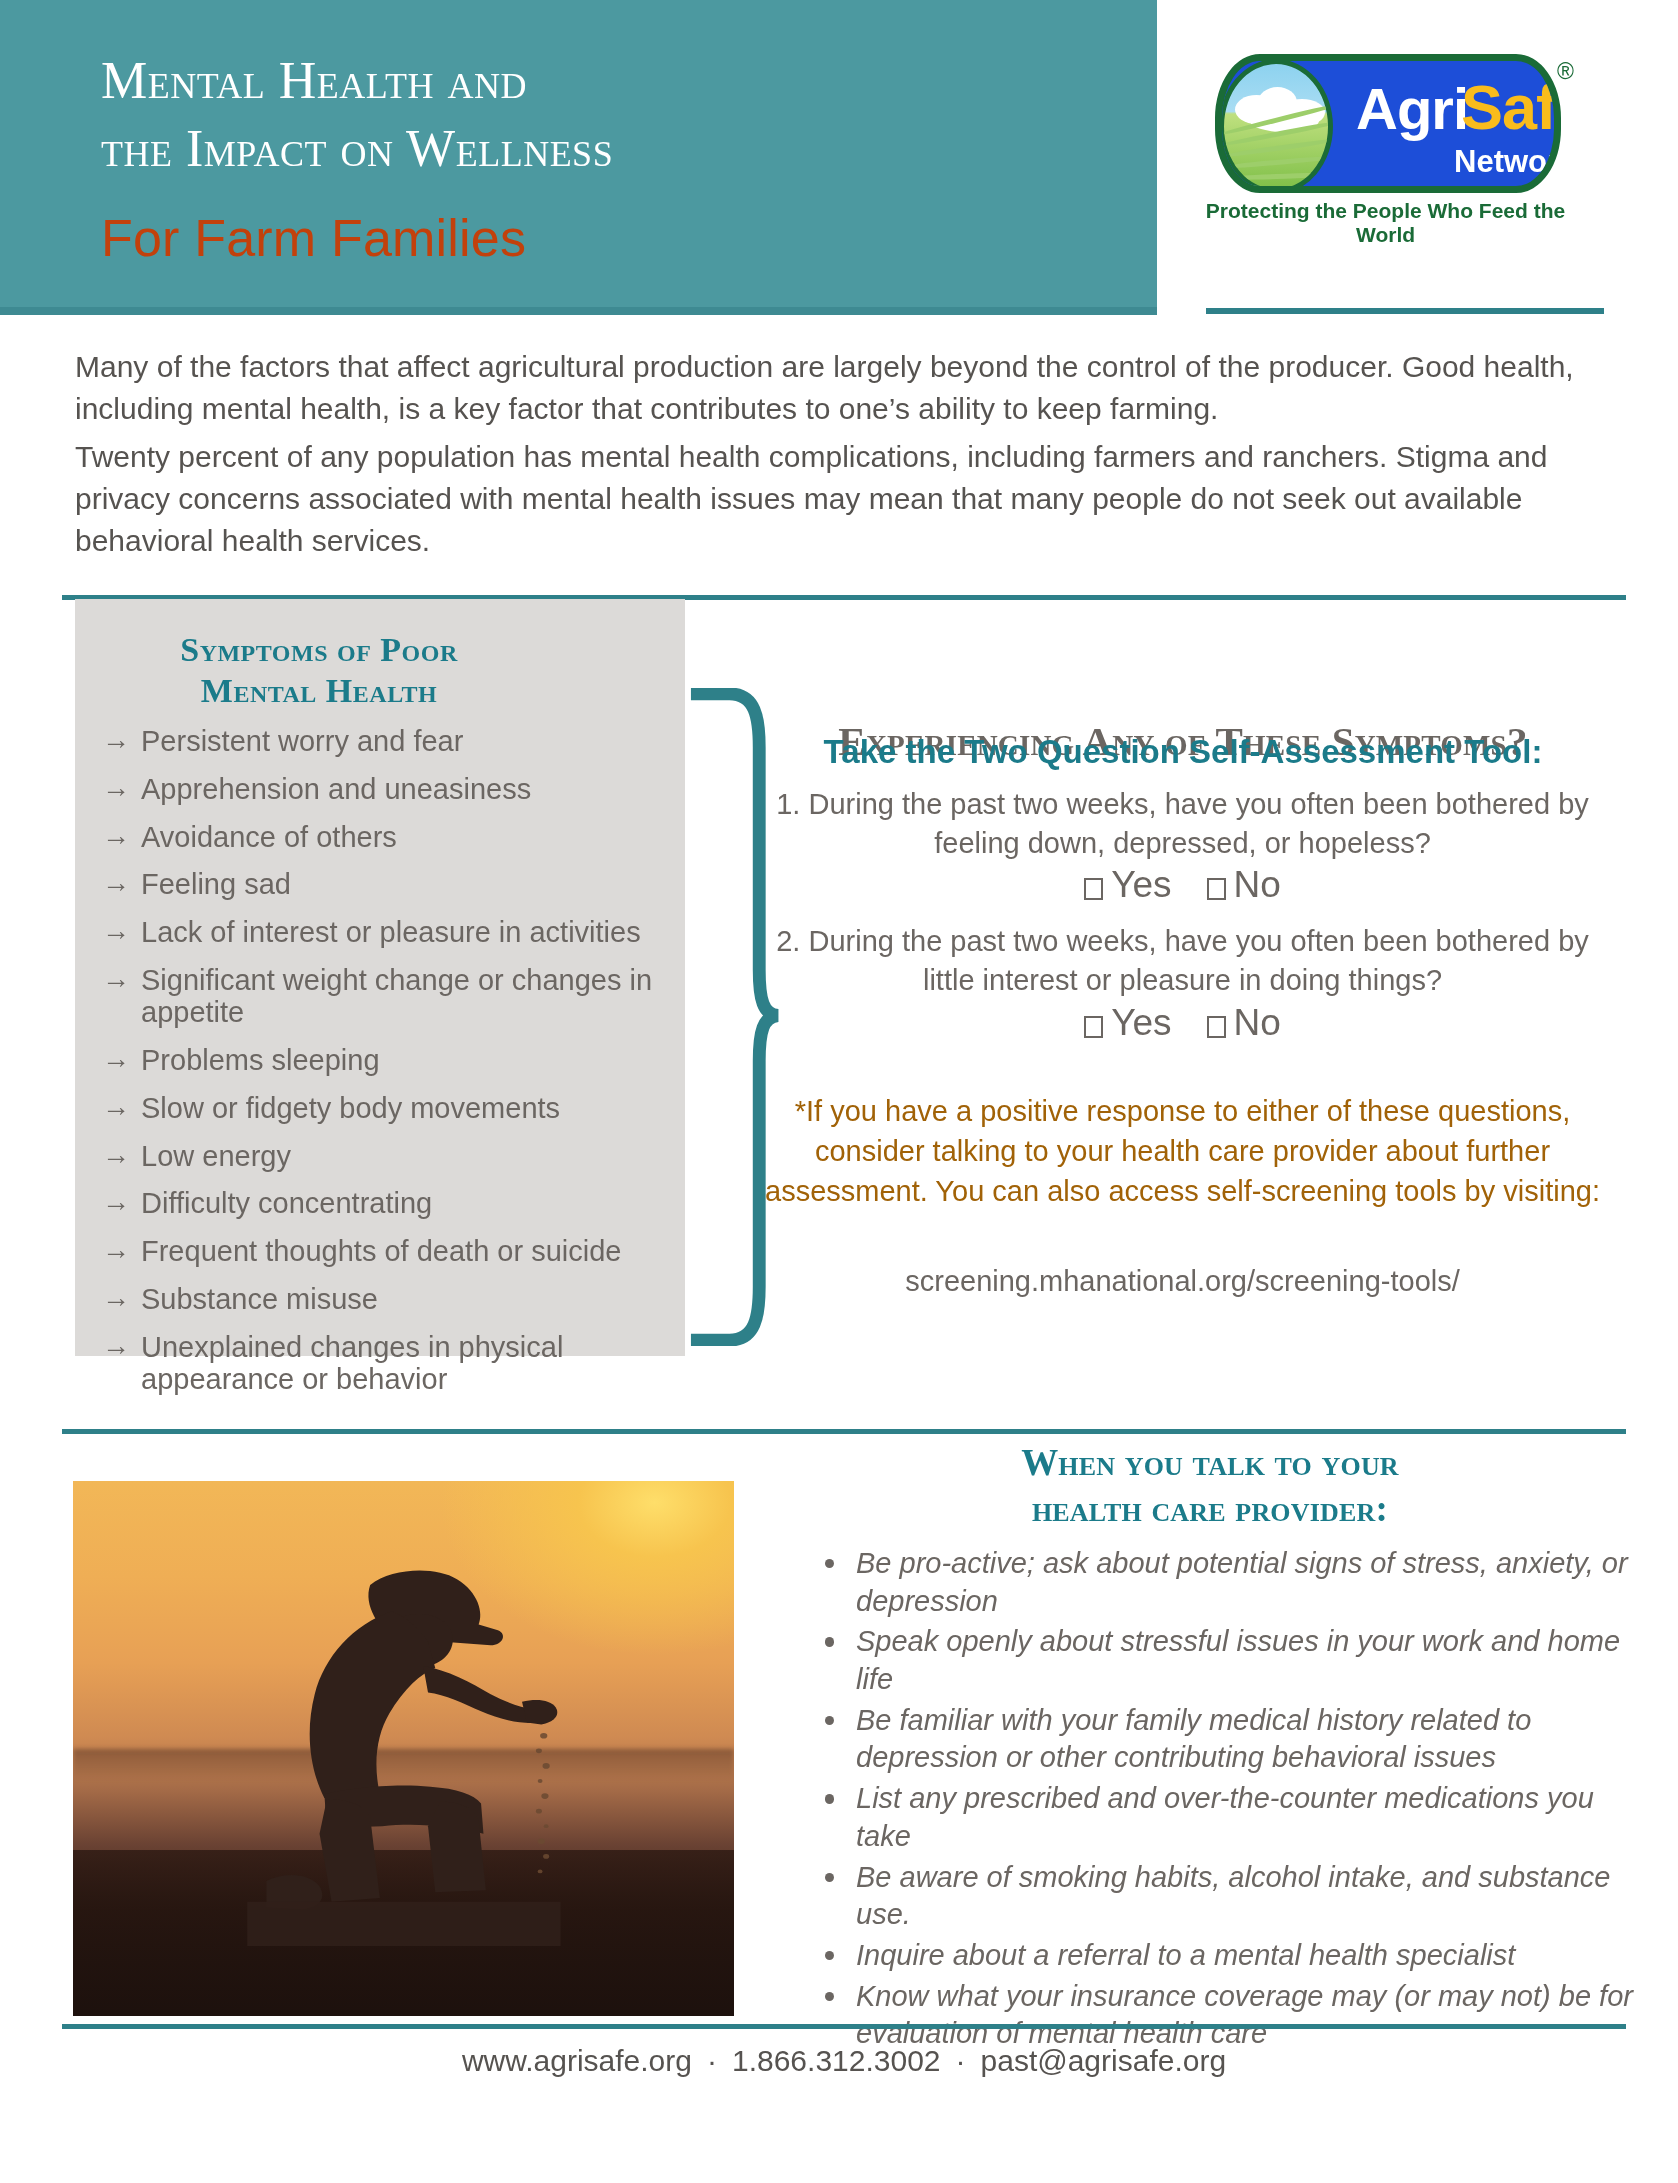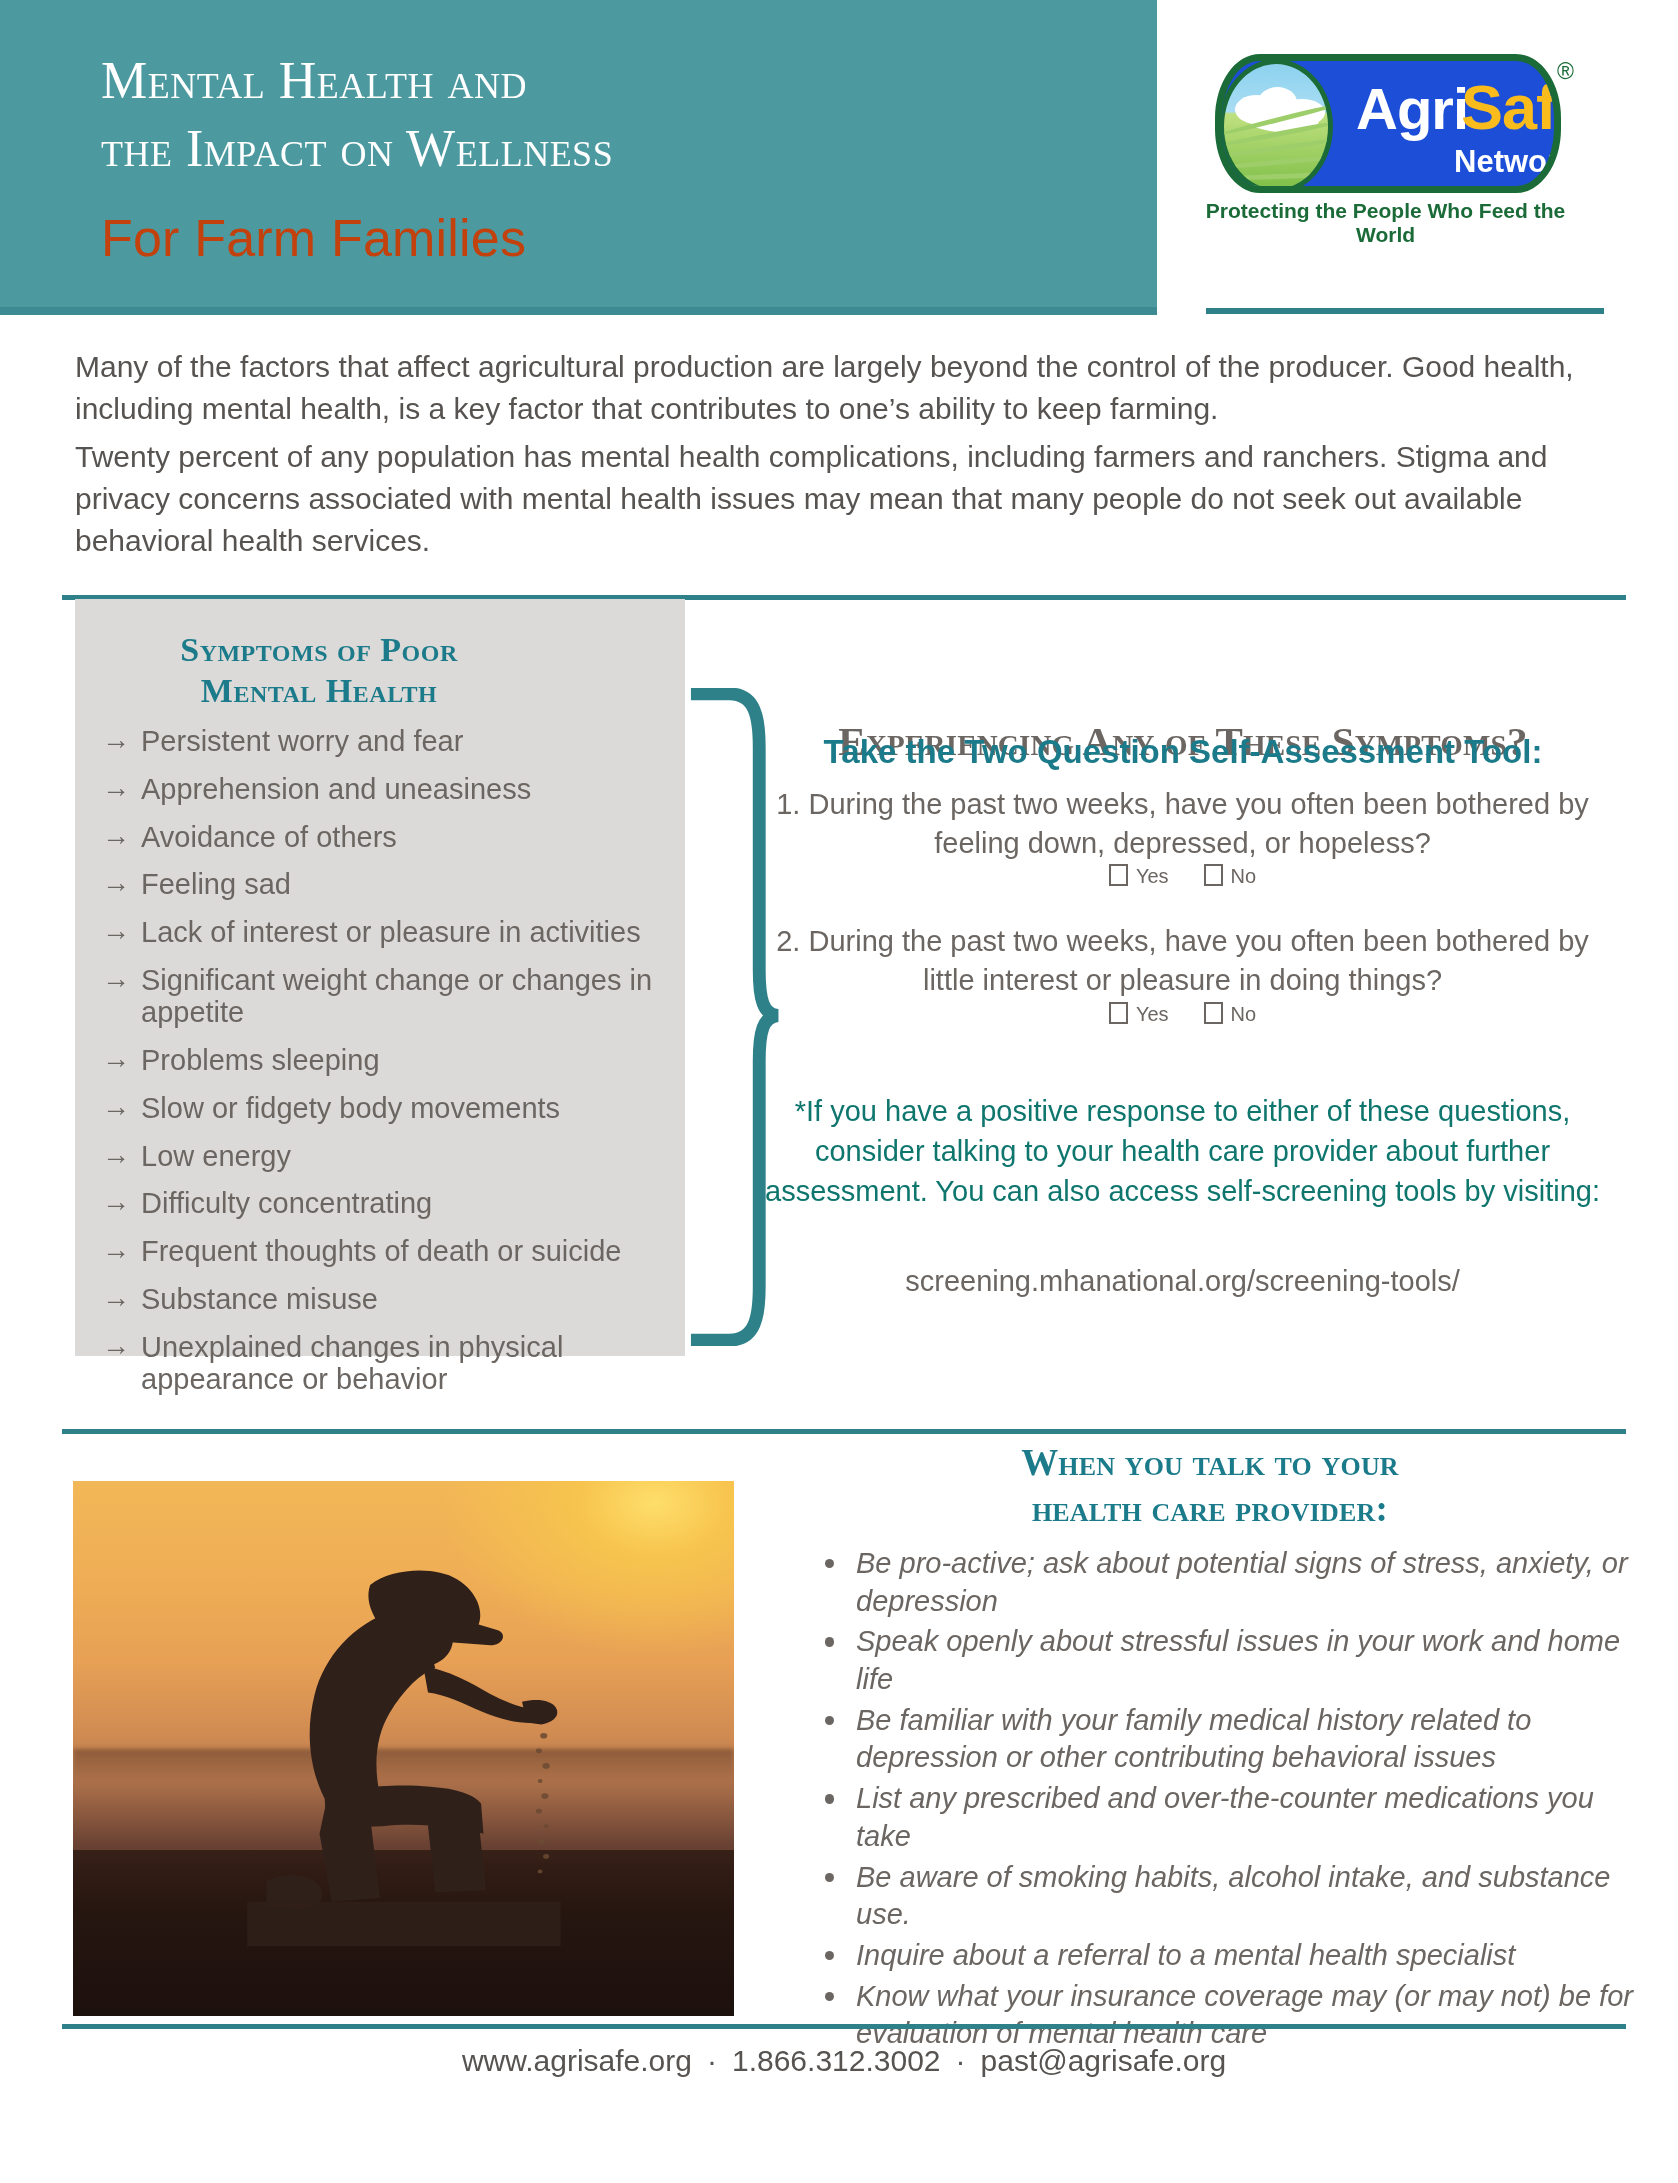--- a/index.html
+++ b/index.html
@@ -247,40 +247,40 @@
     font-weight: 300;
   }
   #question-1 { top: 785px; }
   #question-2 { top: 922px; }
   .answer-row {
     position: absolute;
     left: 762px;
     width: 841px;
     text-align: center;
     color: #6b6662;
-    font-size: 20px;
+    font-size: 37px;
     font-weight: 300;
   }
   #answers-1 { top: 864px; }
   #answers-2 { top: 1002px; }
   .checkbox {
     display: inline-block;
     width: 19px; height: 22px;
     border: 2.5px solid #6b6662;
     vertical-align: -3px;
     margin-right: 8px;
     box-sizing: border-box;
   }
   .answer-gap { display: inline-block; width: 35px; }
   #assess-note {
     position: absolute;
     left: 762px; top: 1091px;
     width: 841px;
     text-align: center;
-    color: #0f766e;
+    color: #a16207;
     font-size: 29px;
     line-height: 1.38;
     font-weight: 300;
   }
   #assess-url {
     position: absolute;
     left: 762px; top: 1265px;
     width: 841px;
     text-align: center;
     color: #6b6662;

